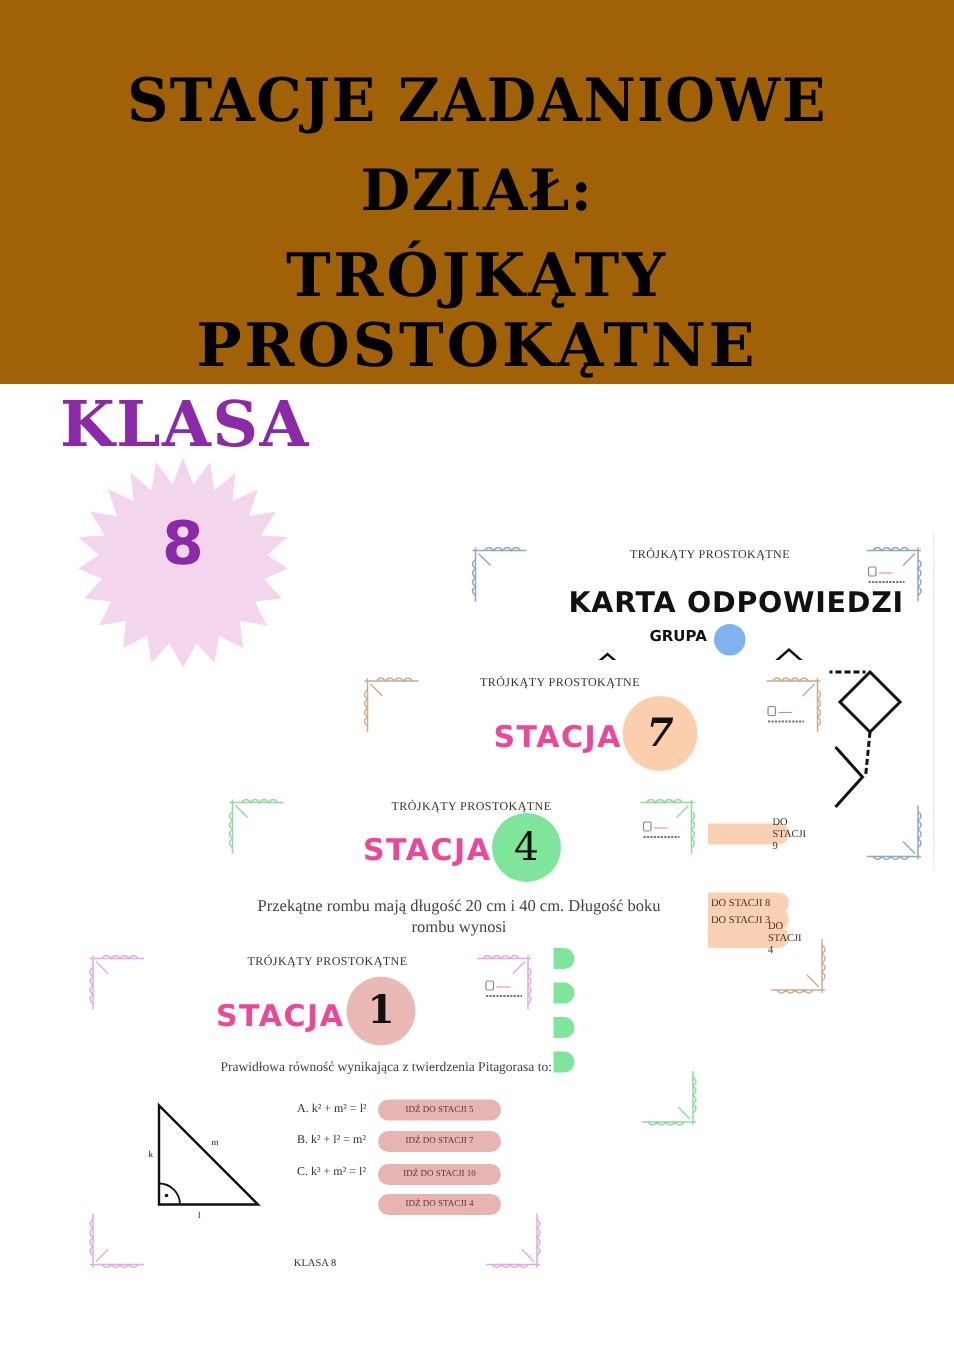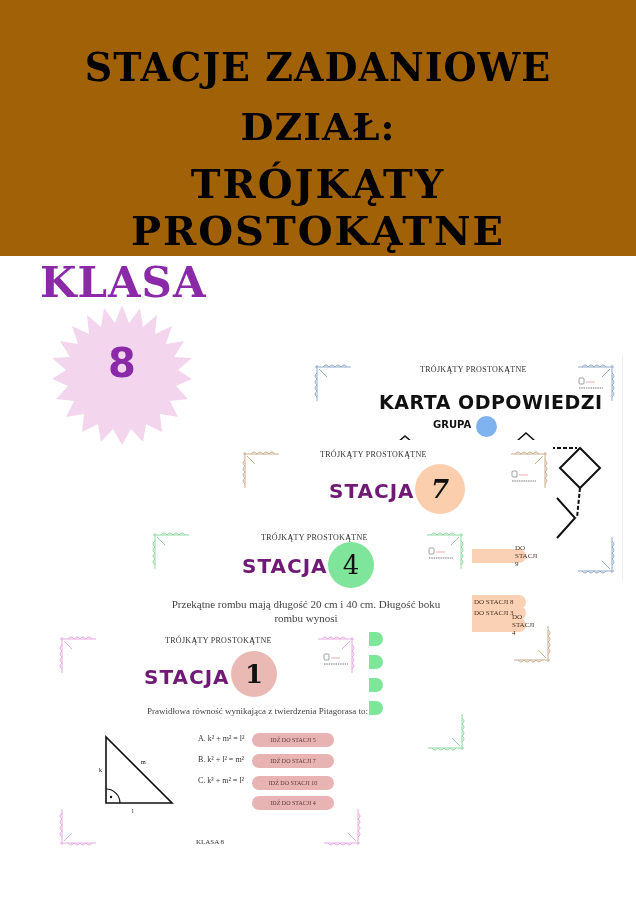--- a/index.html
+++ b/index.html
@@ -9,21 +9,21 @@
   .t1 { top: 44px; font-size: 38px; transform: scaleY(1.05); }
   .t2 { top: 104px; font-size: 38px; }
   .t3 { top: 160px; font-size: 40px; letter-spacing: 2px; }
 
   .klasa { position: absolute; left: 40px; top: 258px; font-family: "DejaVu Serif", serif; font-weight: bold; font-size: 42px; color: #8a2aa8; letter-spacing: 1px; }
   .star { position: absolute; left: 52px; top: 305px; width: 140px; height: 140px; }
   .star-num { position: absolute; left: 52px; top: 340px; width: 140px; text-align: center; font-family: "DejaVu Sans", sans-serif; font-weight: bold; font-size: 40px; color: #8a2aa8; }
 
   .card { position: absolute; background: #fff; }
   .card-head { position: absolute; font-family: "Liberation Serif", serif; font-size: 8px; color: #333; letter-spacing: 0.3px; }
-  .stacja-word { position: absolute; font-family: "DejaVu Sans", sans-serif; font-weight: bold; font-size: 20px; color: #701a75; letter-spacing: 1px; }
+  .stacja-word { position: absolute; font-family: "DejaVu Sans", sans-serif; font-weight: bold; font-size: 20px; color: #ec4899; letter-spacing: 1px; }
   .circle { position: absolute; border-radius: 50%; display: flex; align-items: center; justify-content: center; font-family: "DejaVu Serif", serif; font-size: 26px; color: #111; }
   .corner { position: absolute; width: 44px; height: 44px; }
   .logo { position: absolute; width: 40px; height: 16px; }
   .go-btn { position: absolute; height: 14px; border-radius: 8px; background: #e8b3b3; font-family: "Liberation Serif", serif; font-size: 6px; color: #5a3a3a; display: flex; align-items: center; justify-content: center; }
   .peach-btn { position: absolute; height: 14px; border-radius: 0 8px 8px 0; background: #fad1b4; font-family: "Liberation Serif", serif; font-size: 7px; color: #4a3020; display: flex; align-items: center; padding-left: 2px; }
   .ans { position: absolute; font-family: "Liberation Serif", serif; font-size: 8px; color: #333; }
   .green-tab { position: absolute; width: 14px; height: 14px; background: #7fe59a; border-radius: 0 7px 7px 0; }
 </style>
 </head>
 <body>

